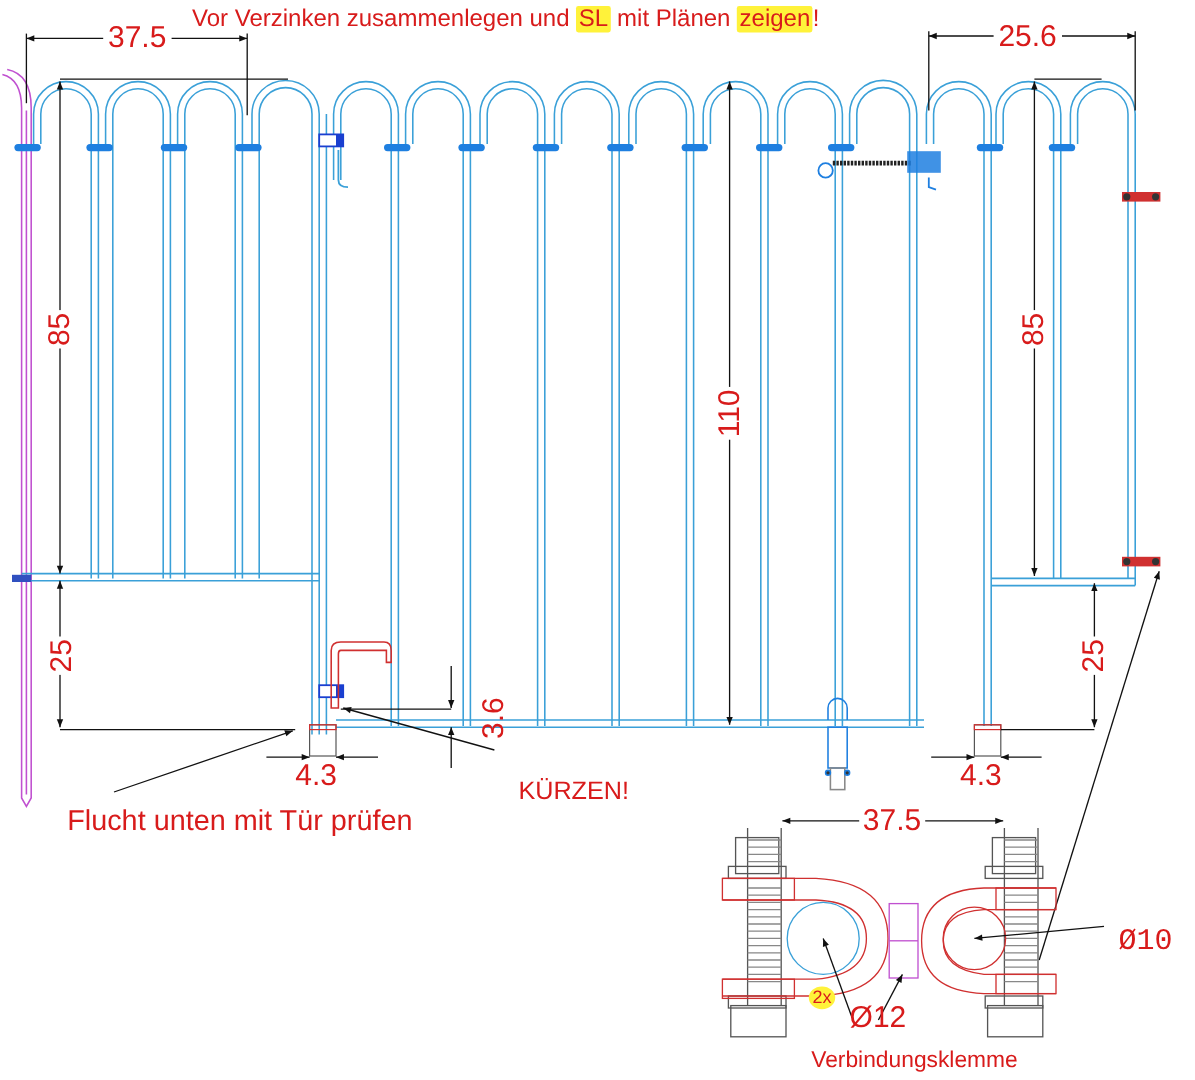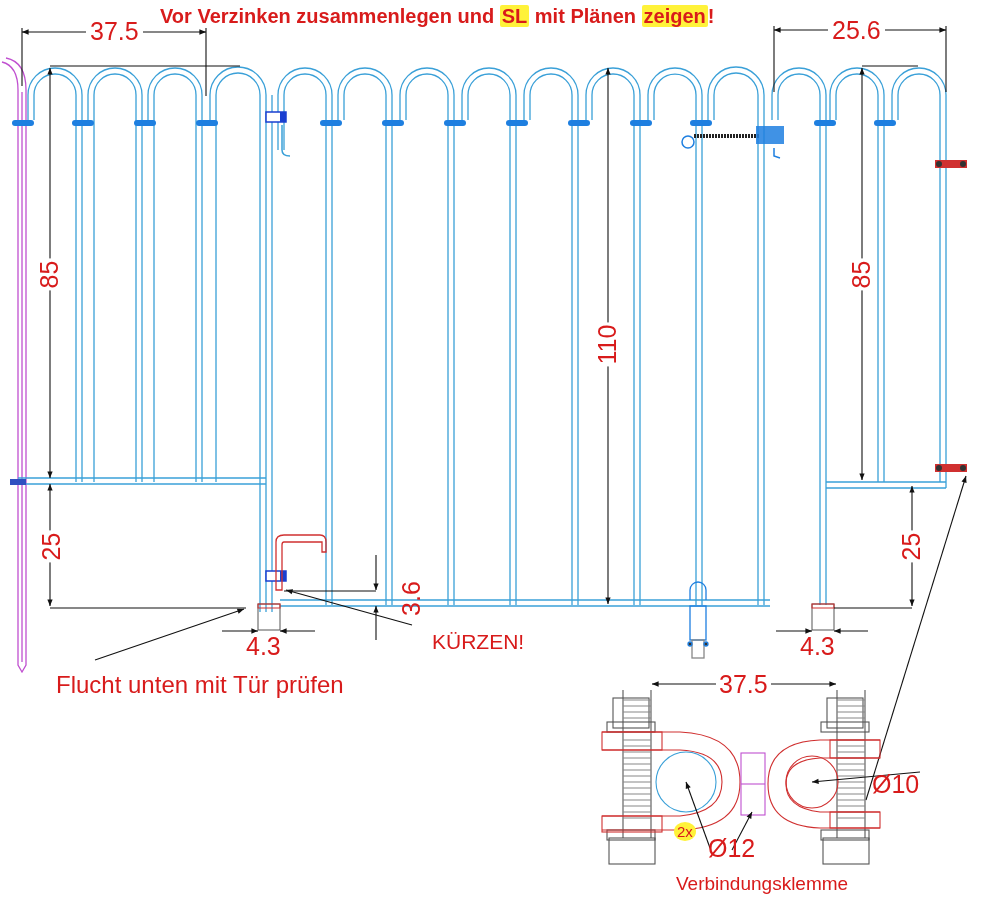--- a/index.html
+++ b/index.html
@@ -218,37 +218,37 @@
       <line x1="741" y1="784" x2="765" y2="784"></line>
     </g>
     <g stroke="#111">
       <line x1="710" y1="848" x2="686" y2="782" marker-end="url(#arr)"></line>
       <line x1="732" y1="850" x2="752" y2="812" marker-end="url(#arr)"></line>
       <line x1="920" y1="772" x2="812" y2="782" marker-end="url(#arr)"></line>
     </g>
   </g>
 </svg>
 
-<div class="lbl note" style="left:160px; top:6px; font-size:20px;font-weight:bold;">
+<div class="lbl note" style="left:160px; top:6px; font-size:20px;">
   <span>Vor Verzinken zusammenlegen und </span><span class="hl">SL</span><span> mit Plänen </span><span class="hl">zeigen</span><span>!</span>
 </div>
 
 <div class="lbl dim" style="left:86px; top:19px; background:#fff; padding:0 4px;">37.5</div>
 <div class="lbl dim" style="left:828px; top:18px; background:#fff; padding:0 4px;">25.6</div>
 
 <div class="lbl dim rot" style="left:34px; top:262px; background:#fff; padding:0 2px;">85</div>
 <div class="lbl dim rot" style="left:846px; top:262px; background:#fff; padding:0 2px;">85</div>
 <div class="lbl dim rot" style="left:586px; top:332px; background:#fff; padding:0 2px;">110</div>
 <div class="lbl dim rot" style="left:36px; top:534px; background:#fff; padding:0 2px;">25</div>
 <div class="lbl dim rot" style="left:896px; top:534px; background:#fff; padding:0 2px;">25</div>
 <div class="lbl dim rot" style="left:394px; top:586px;">3.6</div>
 
 <div class="lbl dim" style="left:246px; top:634px;">4.3</div>
 <div class="lbl dim" style="left:800px; top:634px;">4.3</div>
 
-<div class="lbl note" style="left:432px; top:631px;">KÜRZEN!</div>
+<div class="lbl note" style="left:432px; top:649px;">KÜRZEN!</div>
 <div class="lbl note" style="left:56px; top:673px; font-size:24px;">Flucht unten mit Tür prüfen</div>
 
 <div class="lbl dim" style="left:716px; top:672px; background:#fff; padding:0 3px;">37.5</div>
-<div class="lbl dim" style="left:872px; top:772px;">Ø10</div>
+<div class="lbl dim" style="left:932px; top:772px;font-family:Liberation Mono, monospace;">Ø10</div>
 <div class="lbl dim" style="left:708px; top:836px;">Ø12</div>
 <div class="lbl" style="left:674px; top:822px;"><span class="badge">2x</span></div>
 <div class="lbl note" style="left:676px; top:874px; font-size:19px;text-align:right;">Verbindungsklemme</div>
 
 </body></html>

